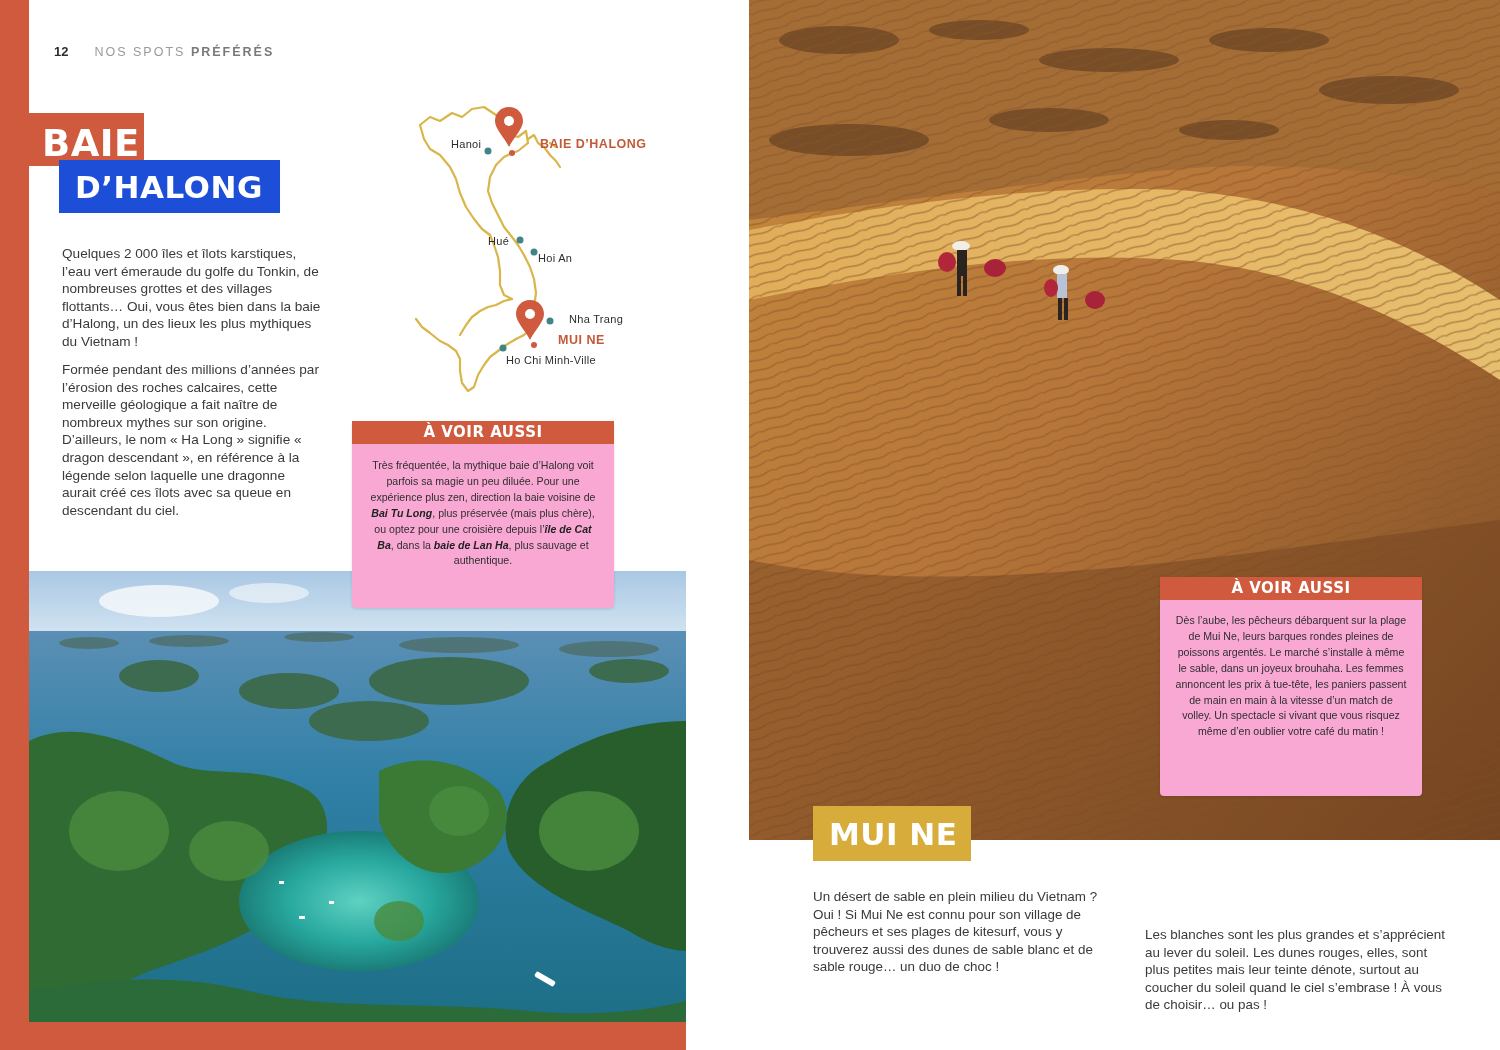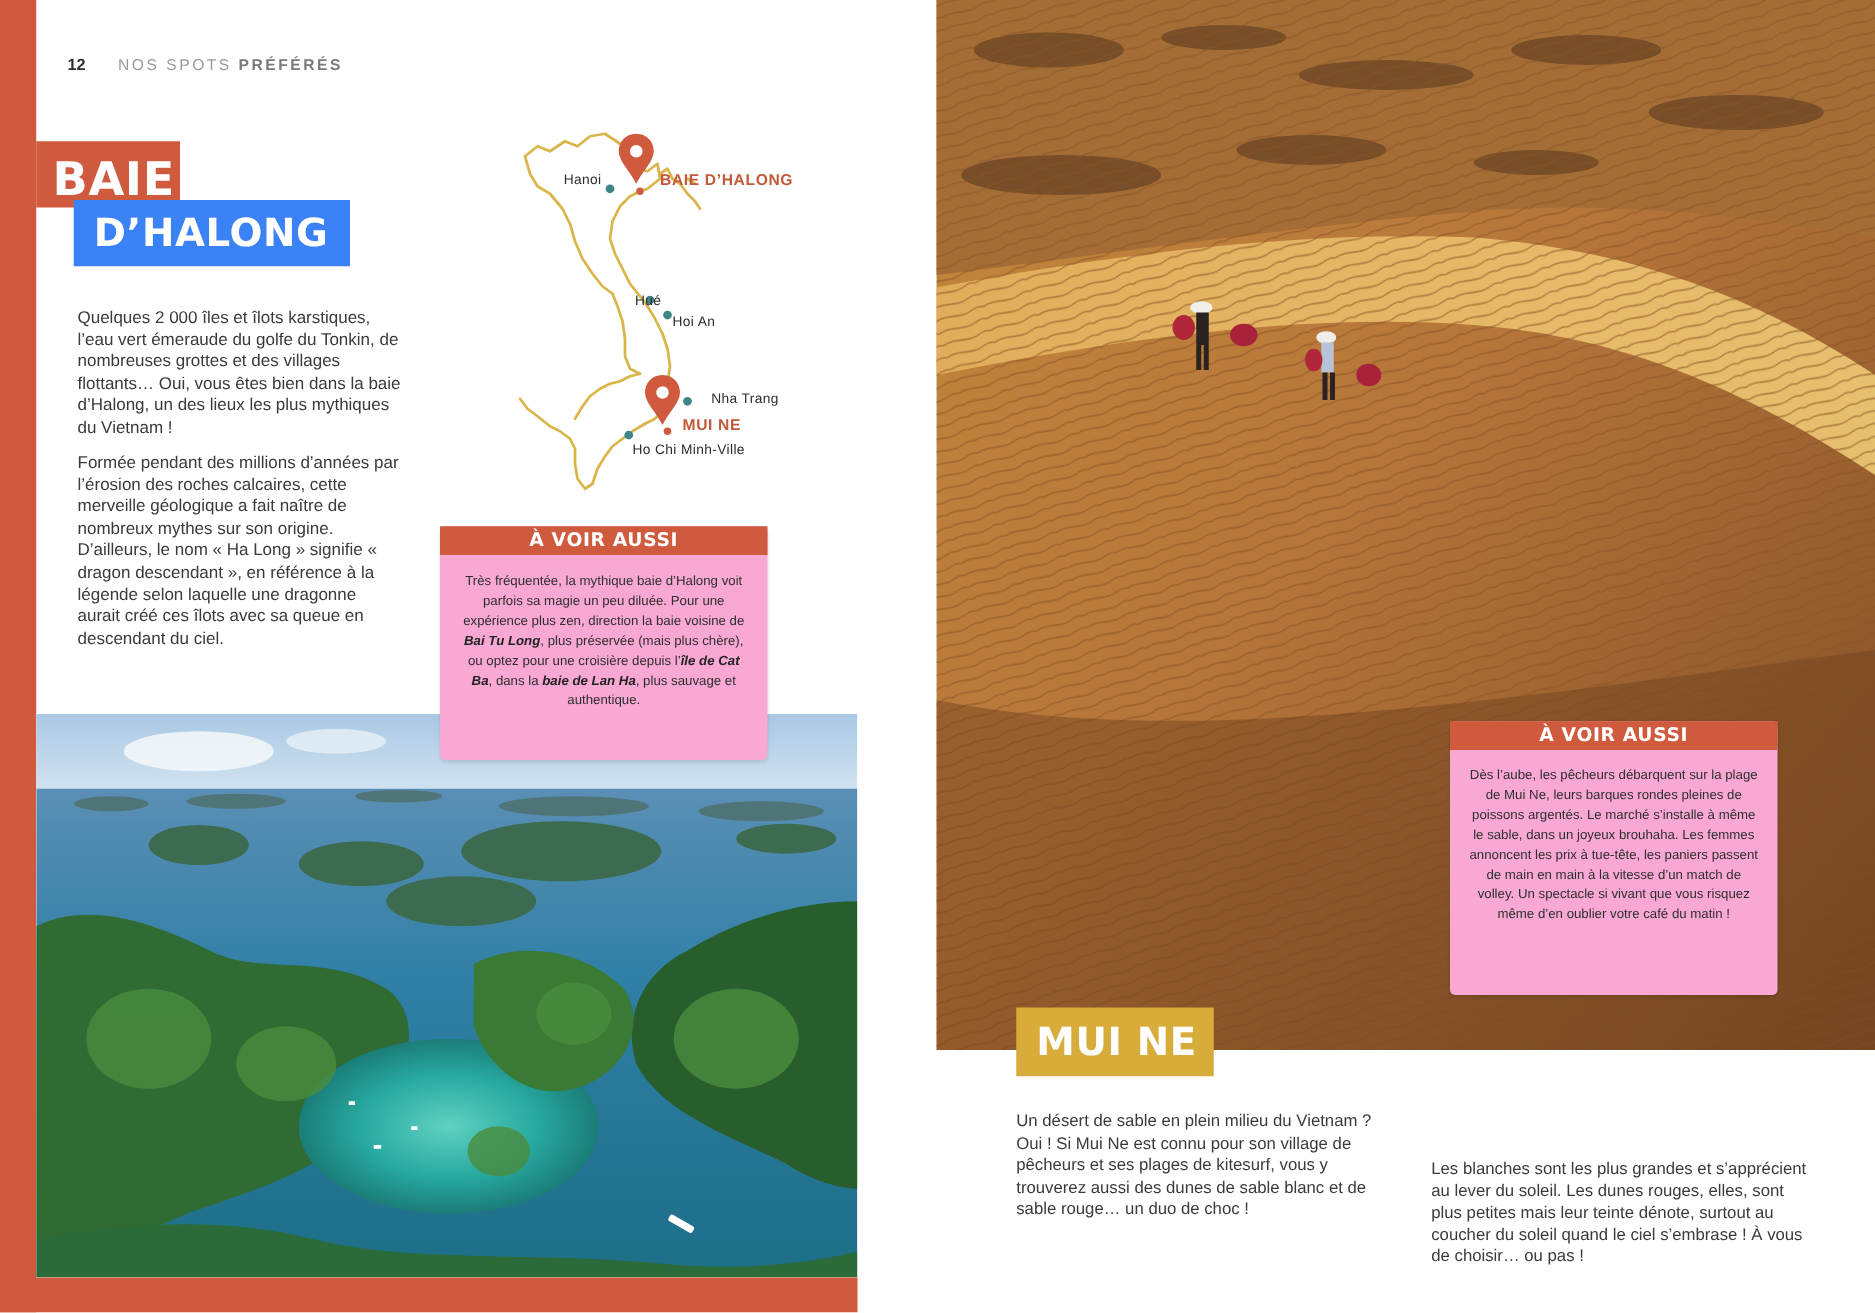--- a/index.html
+++ b/index.html
@@ -10,30 +10,30 @@
   .left-band { position: absolute; left: 0; top: 0; width: 29px; height: 1050px; background: #cf5a3d; }
   .left-bottom-band { position: absolute; left: 0; top: 1022px; width: 686px; height: 28px; background: #cf5a3d; }
 
   .running-head { position: absolute; top: 44px; left: 54px; display: flex; align-items: baseline; gap: 26px; }
   .page-num { font-size: 13px; font-weight: bold; color: #2e2e2e; }
   .section-label { font-size: 12.5px; letter-spacing: 2px; color: #9a9a9a; }
   .section-label b { color: #7a7a7a; }
 
   .title-box { position: absolute; color: #fff; font-weight: bold; font-family: "DejaVu Sans", sans-serif; letter-spacing: 0.5px; }
   .title-red { left: 29px; top: 113px; width: 115px; height: 53px; background: #cf5a3d; font-size: 37px; padding: 9px 0 0 13px; }
-  .title-yellow { left: 59px; top: 160px; width: 221px; height: 53px; background: #3b82f6; font-size: 31px; padding: 9px 0 0 16px; }
+  .title-yellow { left: 59px; top: 160px; width: 221px; height: 53px; background: #1d4ed8; font-size: 31px; padding: 9px 0 0 16px; }
 
   .body-text { position: absolute; font-size: 13.6px; line-height: 17.6px; color: #3a3a3a; }
   .p1 { left: 62px; top: 245px; width: 260px; }
   .p2 { left: 62px; top: 361px; width: 260px; }
 
   
   .map { position: absolute; left: 400px; top: 95px; width: 260px; height: 310px; }
   .map-label { position: absolute; font-size: 11px; color: #2d2d2d; white-space: nowrap; letter-spacing: 0.3px; }
-  .map-label.accent { color: #c25a3a; font-weight: bold; font-size: 12.5px; letter-spacing: 0.5px; }
+  .map-label.accent { color: #c25a3a; font-weight: bold; font-size: 12.5px; letter-spacing: 0.5px; margin-left: 12px; }
 
   
   .see-box { position: absolute; background: #f9a8d4; border-radius: 4px; box-shadow: 0 1px 3px rgba(0,0,0,0.12); }
   .see-head { background: #cf5a3d; color: #fff; text-align: center; font-weight: bold; font-family: "DejaVu Sans", sans-serif; font-size: 15px; letter-spacing: 0.5px; height: 23px; line-height: 23px; }
   .see-body { text-align: center; font-size: 10.6px; line-height: 15.9px; color: #2e2e2e; padding: 14px 14px 0 14px; }
   .see-body b { font-weight: bold; color: #222; font-style: italic; }
   .see1 { left: 352px; top: 421px; width: 262px; height: 187px; }
   .see2 { left: 1160px; top: 577px; width: 262px; height: 219px; }
   .see2 .see-body { padding-top: 13px; }
 
@@ -98,21 +98,21 @@
       <path d="M109,12 C100,12 95,19 95,26 C95,34 104,42 109,52 C114,42 123,34 123,26 C123,19 118,12 109,12 Z" fill="#cf5a3d"></path>
       <circle cx="109" cy="26" r="5" fill="#ffffff"></circle>
     </g>
     <g>
       <path d="M130,205 C121,205 116,212 116,219 C116,227 125,235 130,245 C135,235 144,227 144,219 C144,212 139,205 130,205 Z" fill="#cf5a3d"></path>
       <circle cx="130" cy="219" r="5" fill="#ffffff"></circle>
     </g>
   </svg>
   <span class="map-label" style="left:51px; top:43px;">Hanoi</span>
   <span class="map-label accent" style="left:128px; top:42px;">BAIE D’HALONG</span>
-  <span class="map-label" style="left:108px; top:140px;">Hué</span>
+  <span class="map-label" style="left:88px; top:140px;">Hué</span>
   <span class="map-label" style="left:138px; top:157px;">Hoi An</span>
   <span class="map-label" style="left:157px; top:218px;margin-left:12px;">Nha Trang</span>
   <span class="map-label accent" style="left:146px; top:238px;">MUI NE</span>
   <span class="map-label" style="left:106px; top:259px;">Ho Chi Minh-Ville</span>
 </div>
 
 <div class="halong-photo">
   <svg width="657" height="451" viewBox="0 0 657 451" preserveAspectRatio="none">
     <defs>
       <linearGradient id="sky" x1="0" y1="0" x2="0" y2="1">

